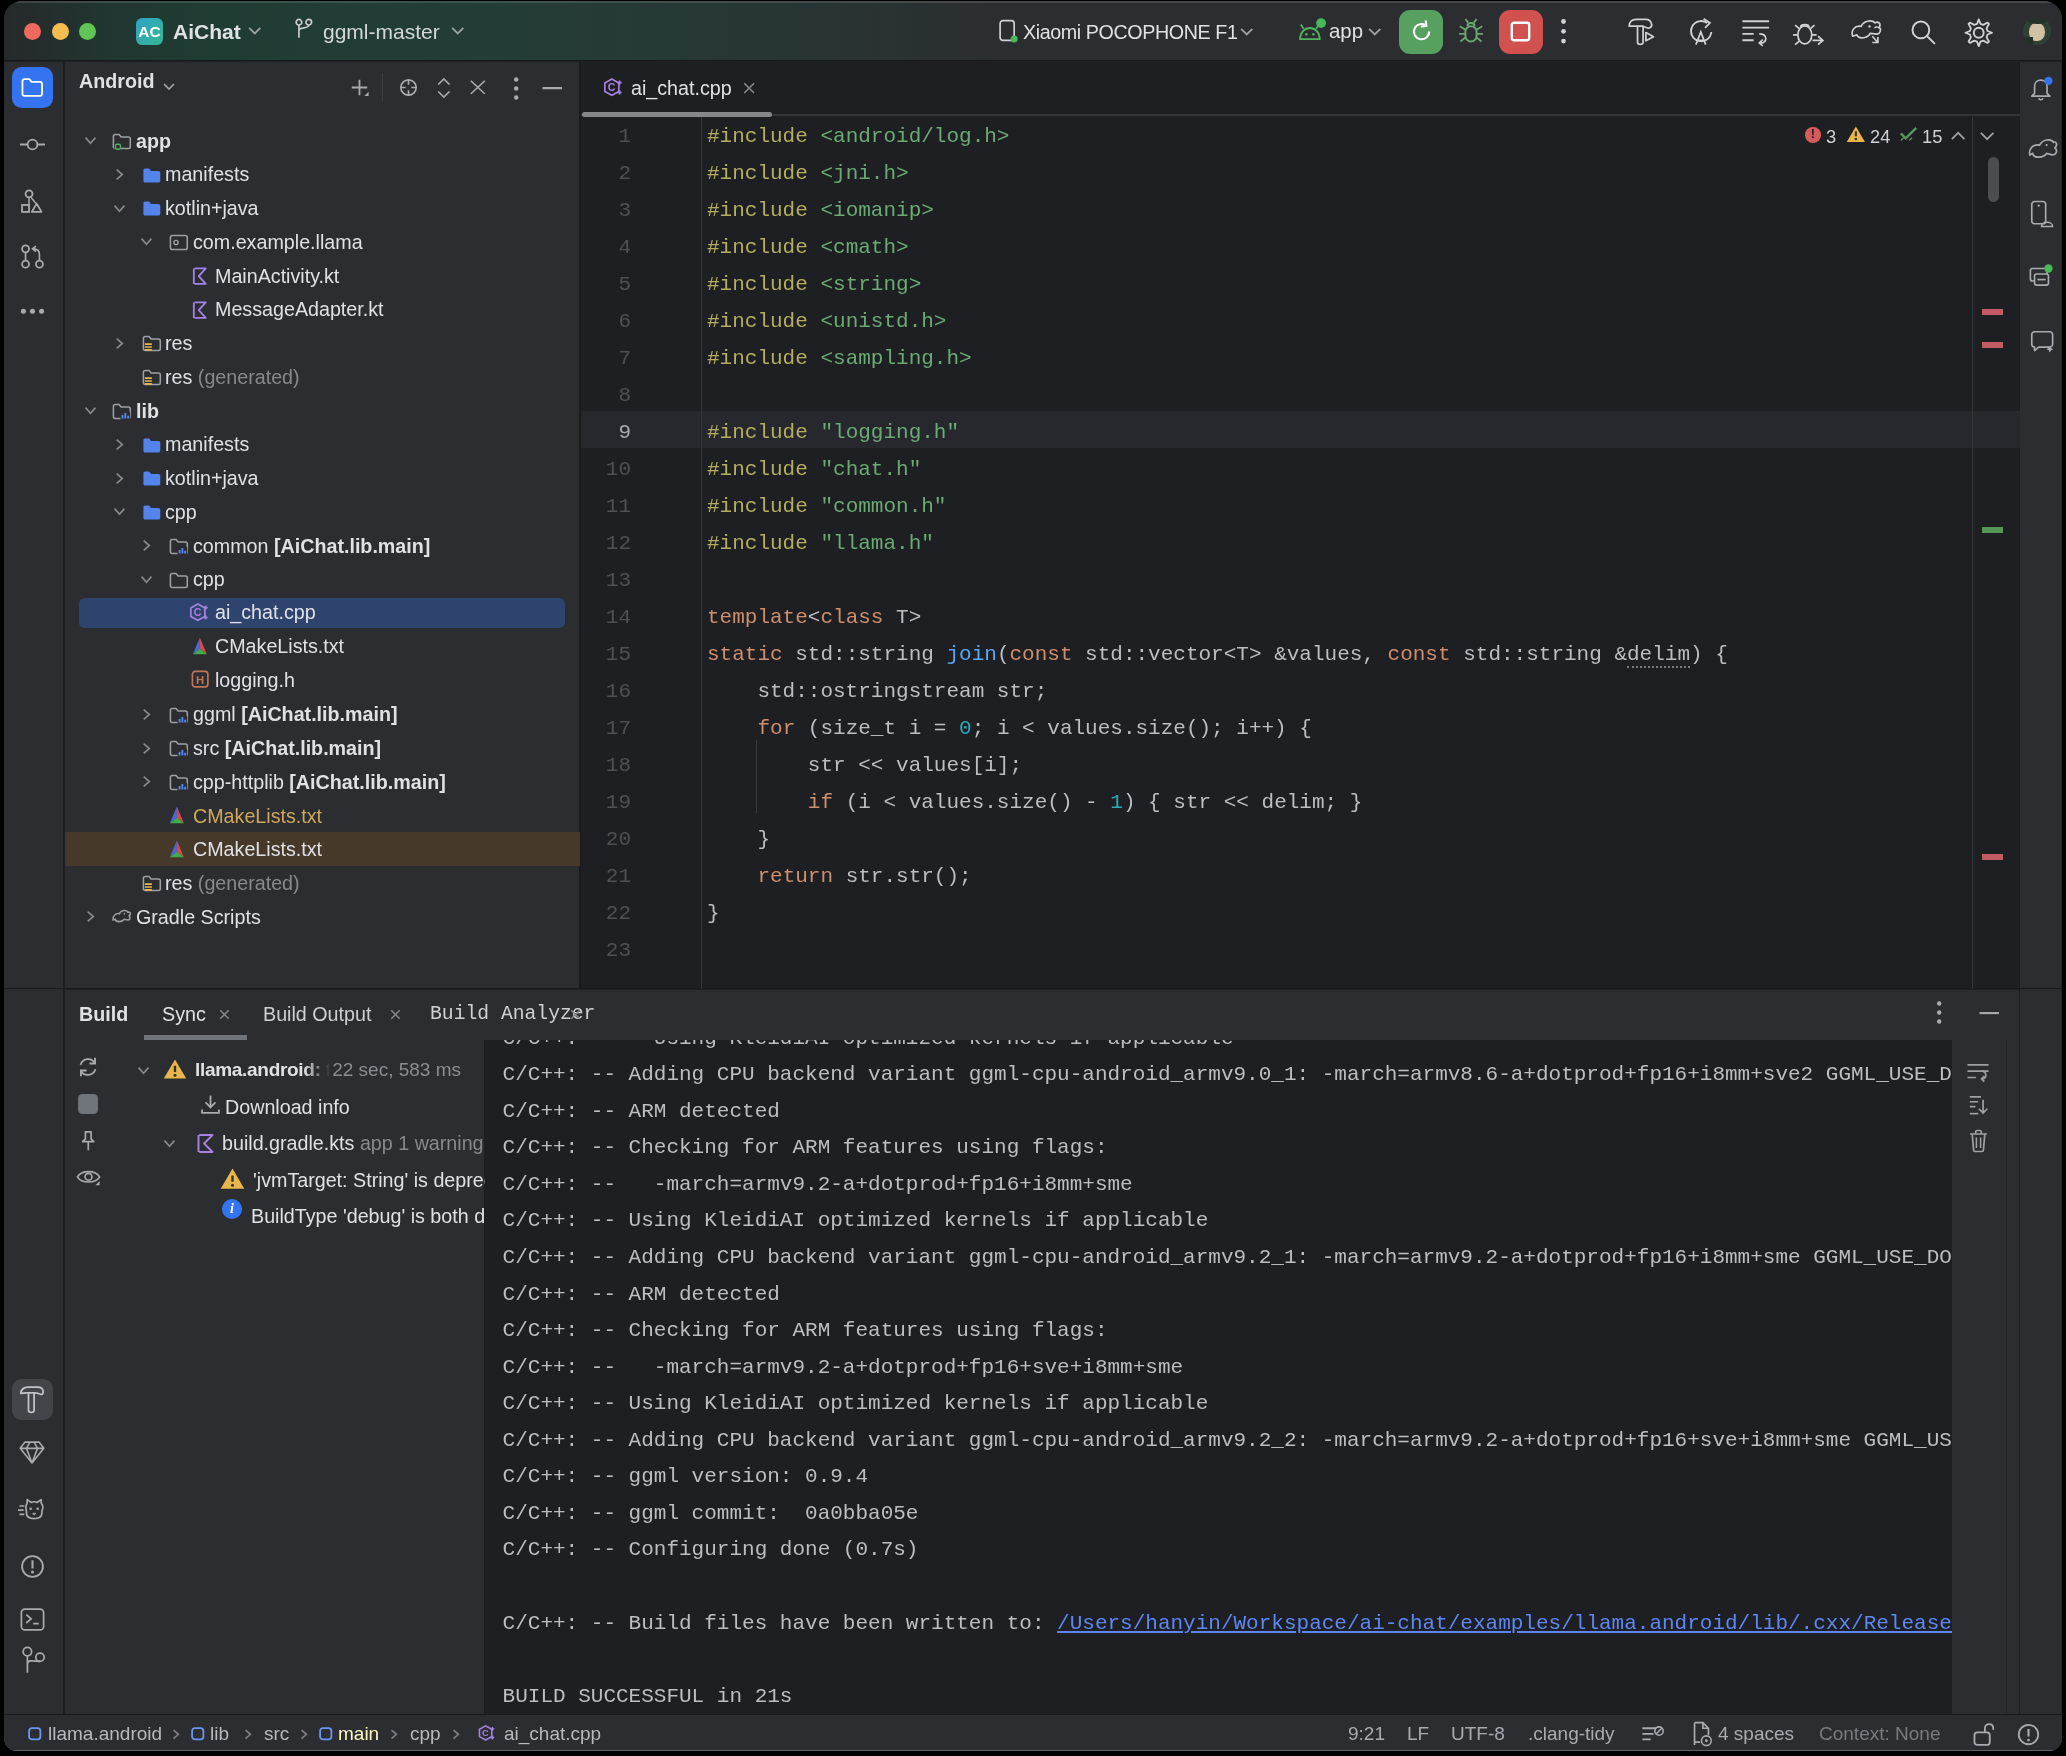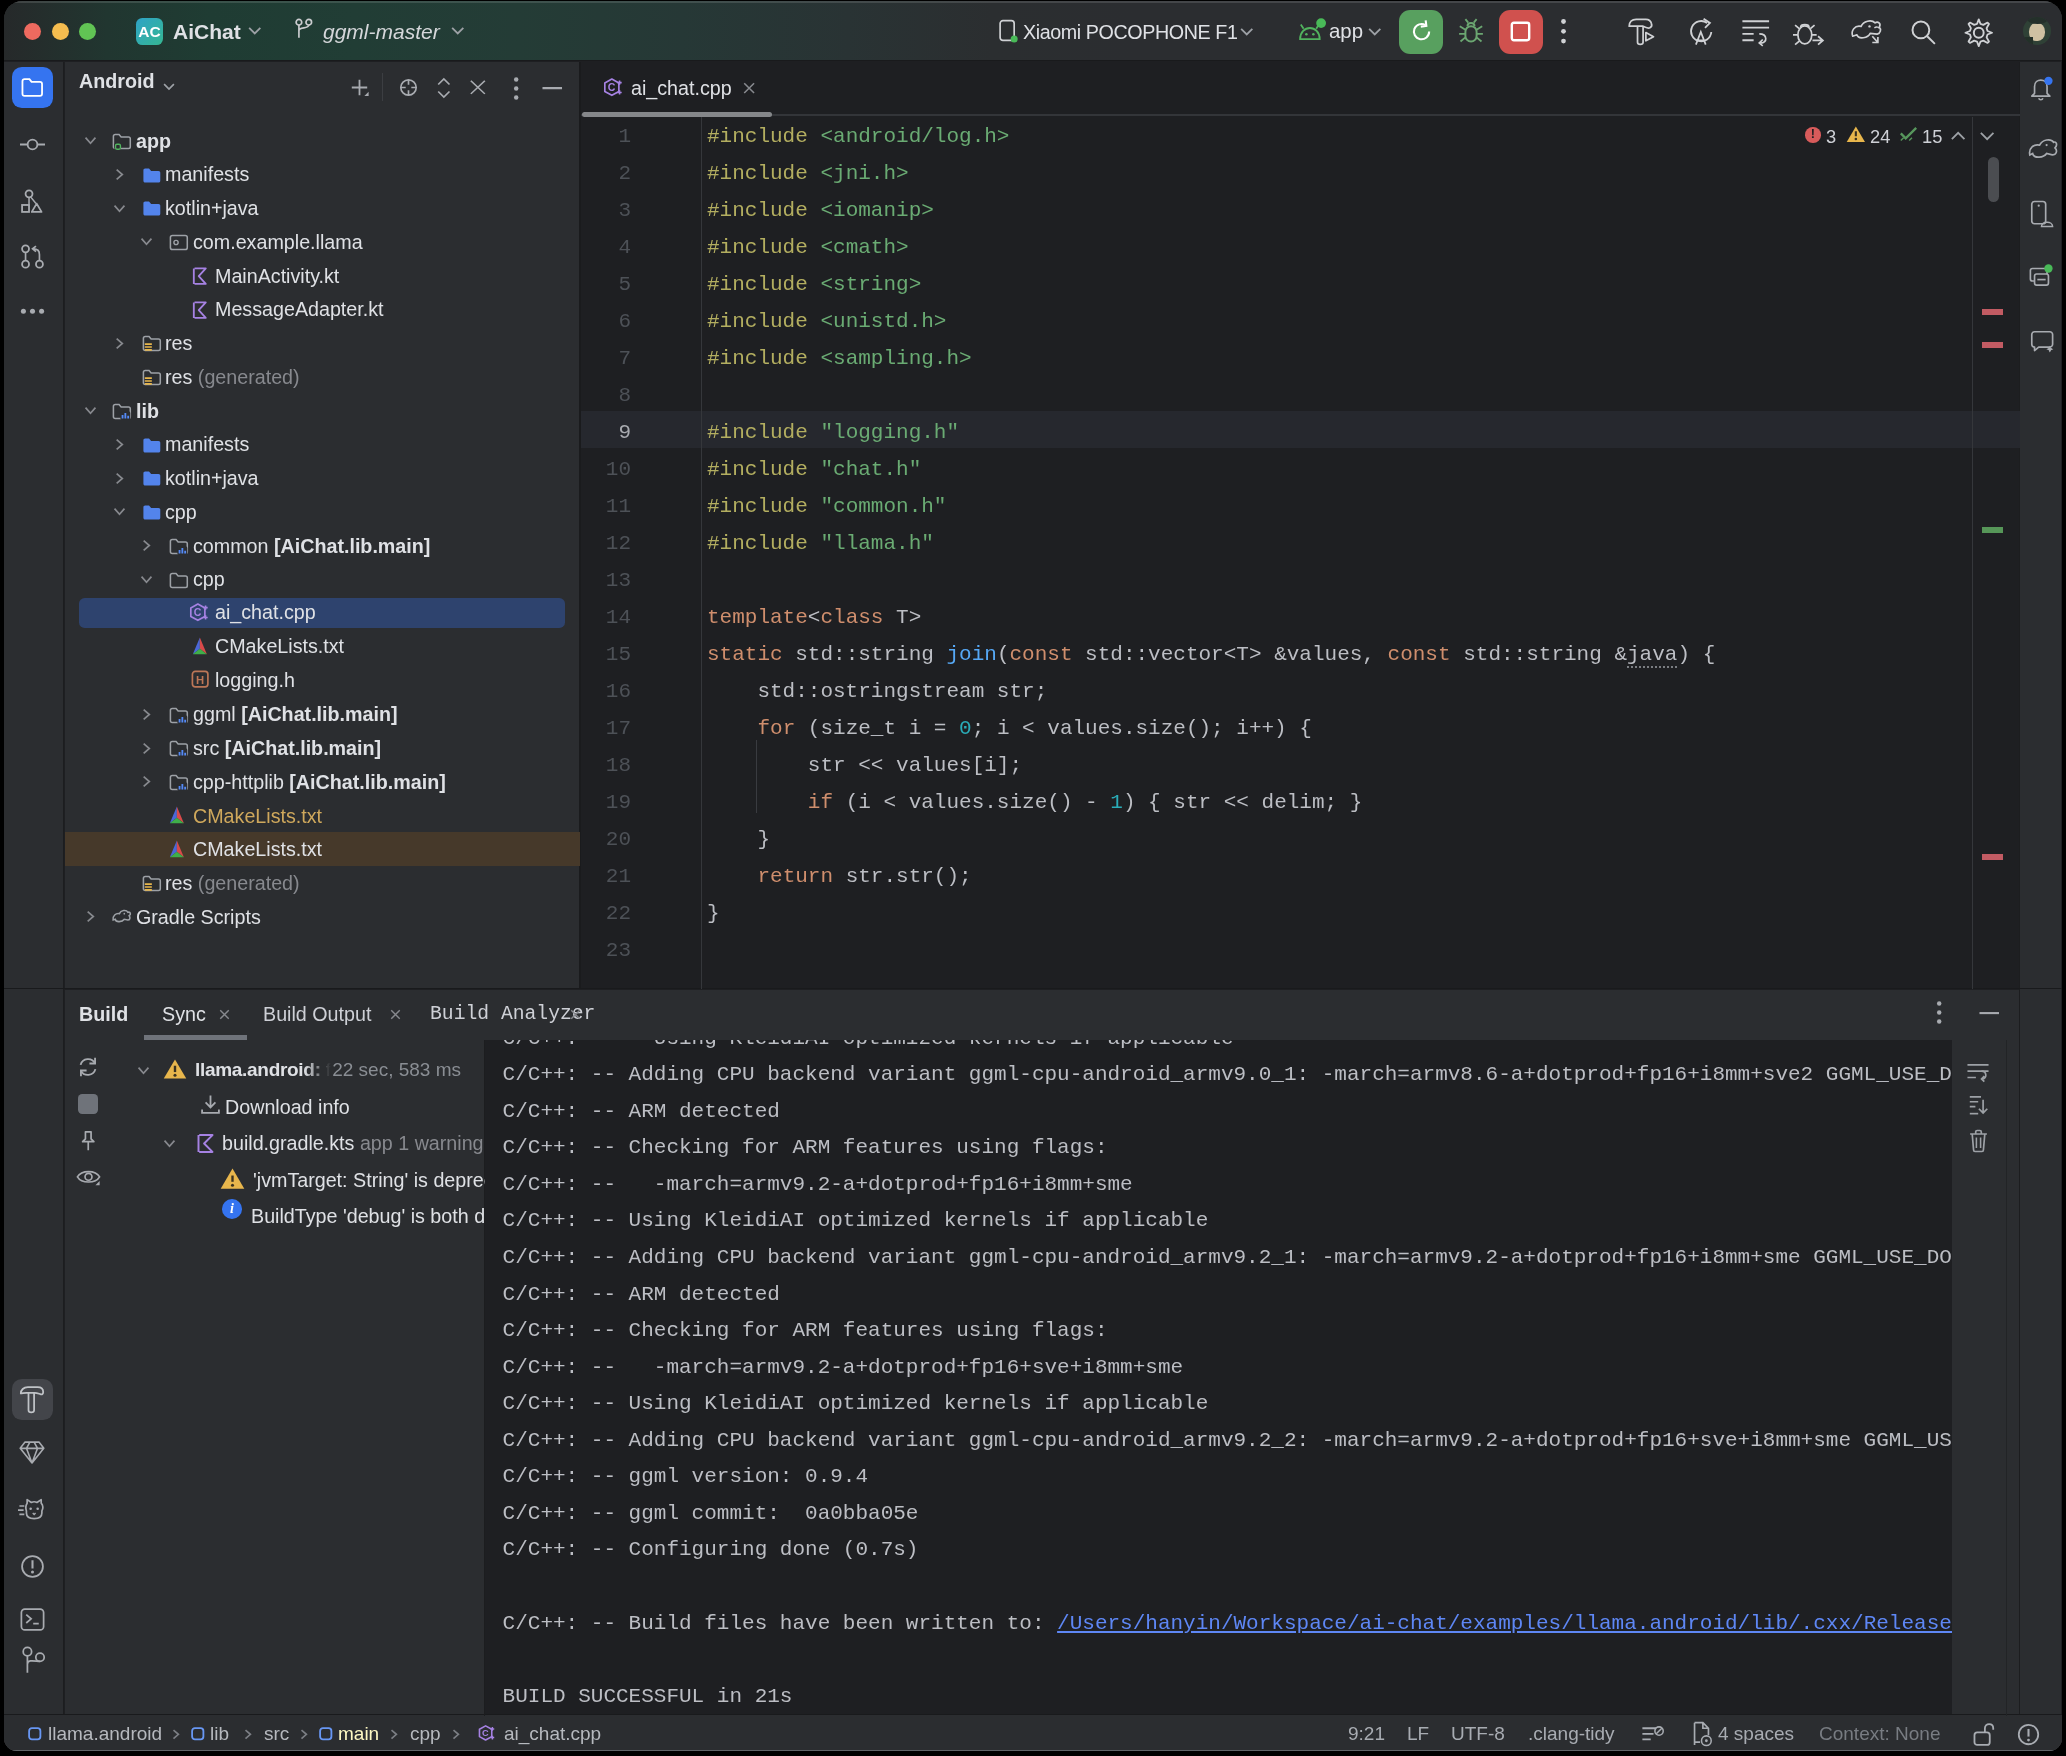--- a/index.html
+++ b/index.html
@@ -34,21 +34,21 @@
 <div class="ab ui" style="left:173px;top:19.7px;font-size:21px;font-weight:600;">AiChat</div>
 <svg class="ab" style="left:247px;top:25px;" width="15.5" height="11.2" viewBox="0 0 22 16">
         <path d="M3 4 L11 12 L19 4" stroke="#9da1a6" stroke-width="2.6" fill="none"></path>
       </svg>
 
 <svg class="ab" style="left:294px;top:18.3px;" width="19.7" height="24" viewBox="0 0 28 34">
   <circle cx="7" cy="6" r="4" stroke="#c9cbce" stroke-width="2.4" fill="none"></circle>
   <circle cx="21" cy="6" r="4" stroke="#c9cbce" stroke-width="2.4" fill="none"></circle>
   <path d="M7 10 L7 28 M7 18 C7 12 21 16 21 10" stroke="#c9cbce" stroke-width="2.4" fill="none"></path>
 </svg>
-<div class="ab ui" style="left:323px;top:19.7px;font-size:21px;color:#d5d7da;font-style:italic;">ggml-master</div>
+<div class="ab ui" style="left:323px;top:19.7px;font-size:21px;color:#d5d7da;">ggml-master</div>
 <svg class="ab" style="left:450px;top:25px;" width="15.5" height="11.2" viewBox="0 0 22 16">
         <path d="M3 4 L11 12 L19 4" stroke="#9da1a6" stroke-width="2.6" fill="none"></path>
       </svg>
 
 <svg class="ab" style="left:998px;top:20.4px;" width="19.7" height="22.5" viewBox="0 0 28 32">
   <rect x="3" y="1" width="20" height="28" rx="4" stroke="#cfd1d4" stroke-width="2.4" fill="none"></rect>
   <circle cx="23" cy="27" r="5" fill="#49ba58"></circle>
 </svg>
 <div class="ab ui" style="left:1023px;top:21px;font-size:19.7px;letter-spacing:-0.4px;">Xiaomi POCOPHONE F1</div>
 <svg class="ab" style="left:1239px;top:26px;" width="15.5" height="11.2" viewBox="0 0 22 16">
@@ -490,21 +490,21 @@
 <span class="cd">#include</span> <span class="cs">&lt;string&gt;</span>
 <span class="cd">#include</span> <span class="cs">&lt;unistd.h&gt;</span>
 <span class="cd">#include</span> <span class="cs">&lt;sampling.h&gt;</span>
 
 <span class="cd">#include</span> <span class="cs">"logging.h"</span>
 <span class="cd">#include</span> <span class="cs">"chat.h"</span>
 <span class="cd">#include</span> <span class="cs">"common.h"</span>
 <span class="cd">#include</span> <span class="cs">"llama.h"</span>
 
 <span class="ck">template</span>&lt;<span class="ck">class</span> T&gt;
-<span class="ck">static</span> std::string <span class="cf">join</span>(<span class="ck">const</span> std::vector&lt;T&gt; &amp;values, <span class="ck">const</span> std::string &amp;<span class="cu">java</span>) {
+<span class="ck">static</span> std::string <span class="cf">join</span>(<span class="ck">const</span> std::vector&lt;T&gt; &amp;values, <span class="ck">const</span> std::string &amp;<span class="cu">delim</span>) {
     std::ostringstream str;
     <span class="ck">for</span> (size_t i = <span class="cn">0</span>; i &lt; values.size(); i++) {
         str &lt;&lt; values[i];
         <span class="ck">if</span> (i &lt; values.size() - <span class="cn">1</span>) { str &lt;&lt; delim; }
     }
     <span class="ck">return</span> str.str();
 }</div>
 <style>
   .cd{color:#b3ae60;} .cs{color:#6aab73;} .ck{color:#cf8e6d;} .cn{color:#2aacb8;} .cf{color:#56a8f5;}
   .cu{border-bottom:2.1px dotted #7a7d82;}

